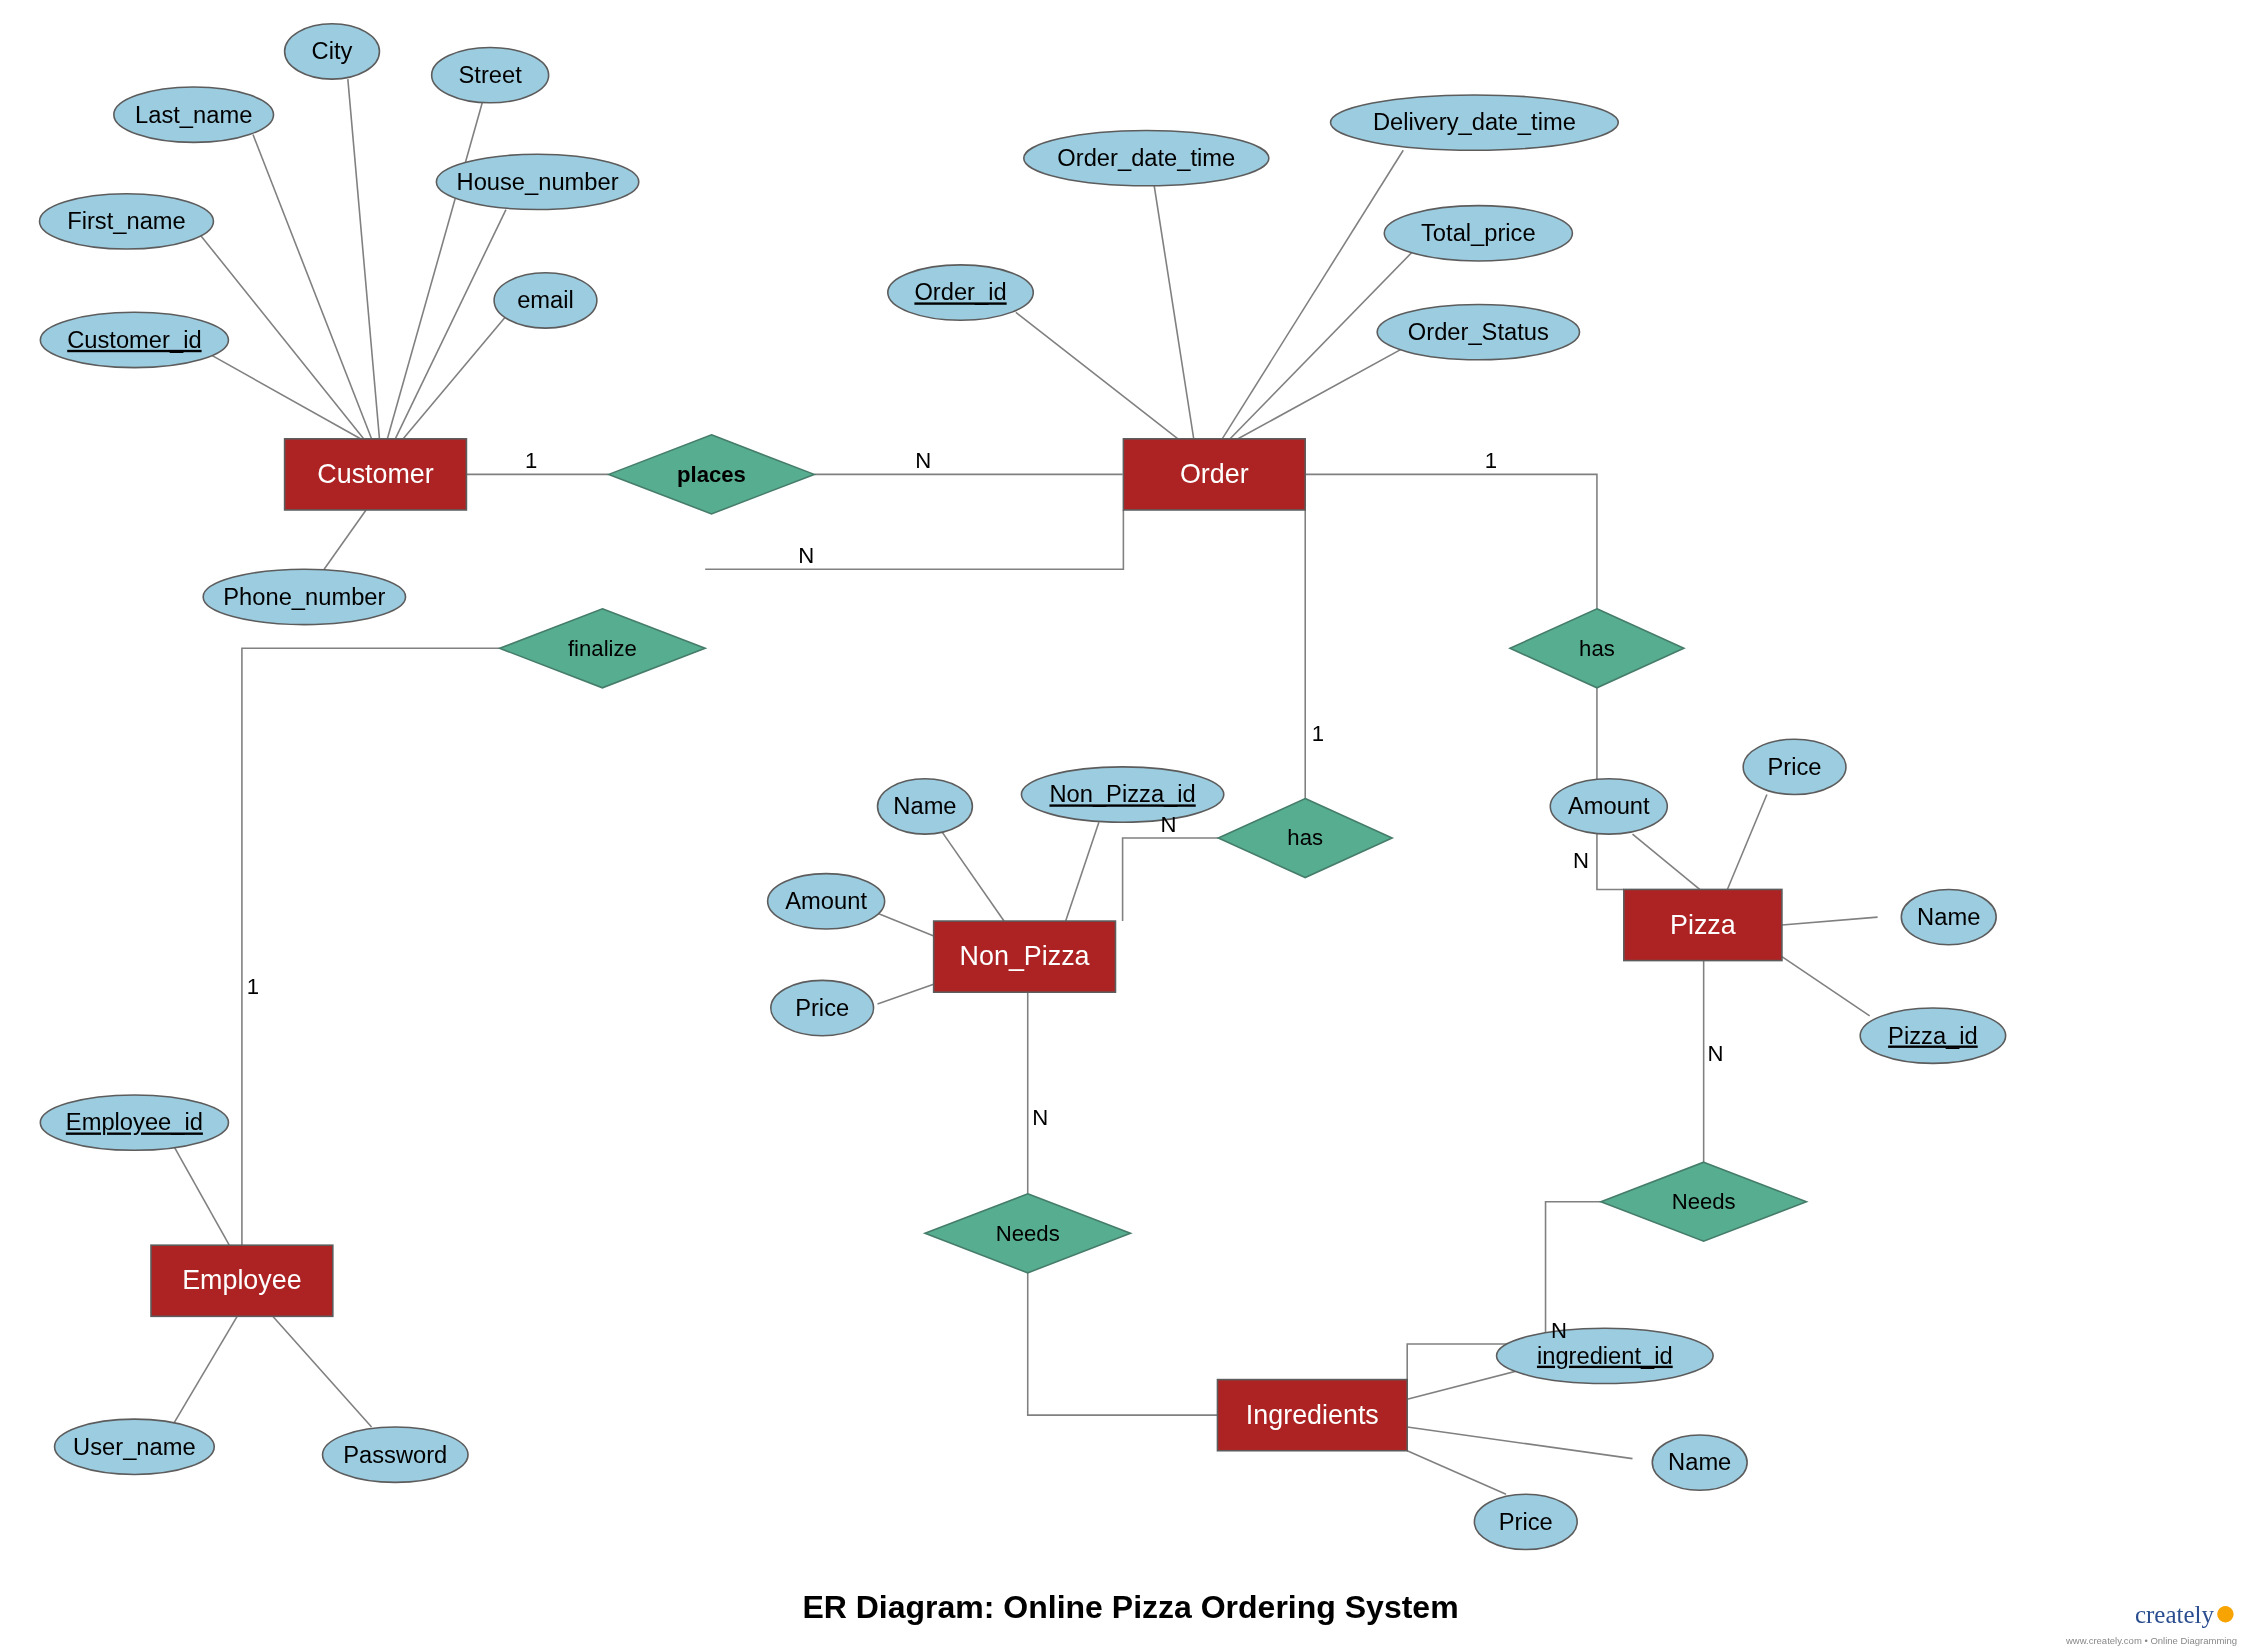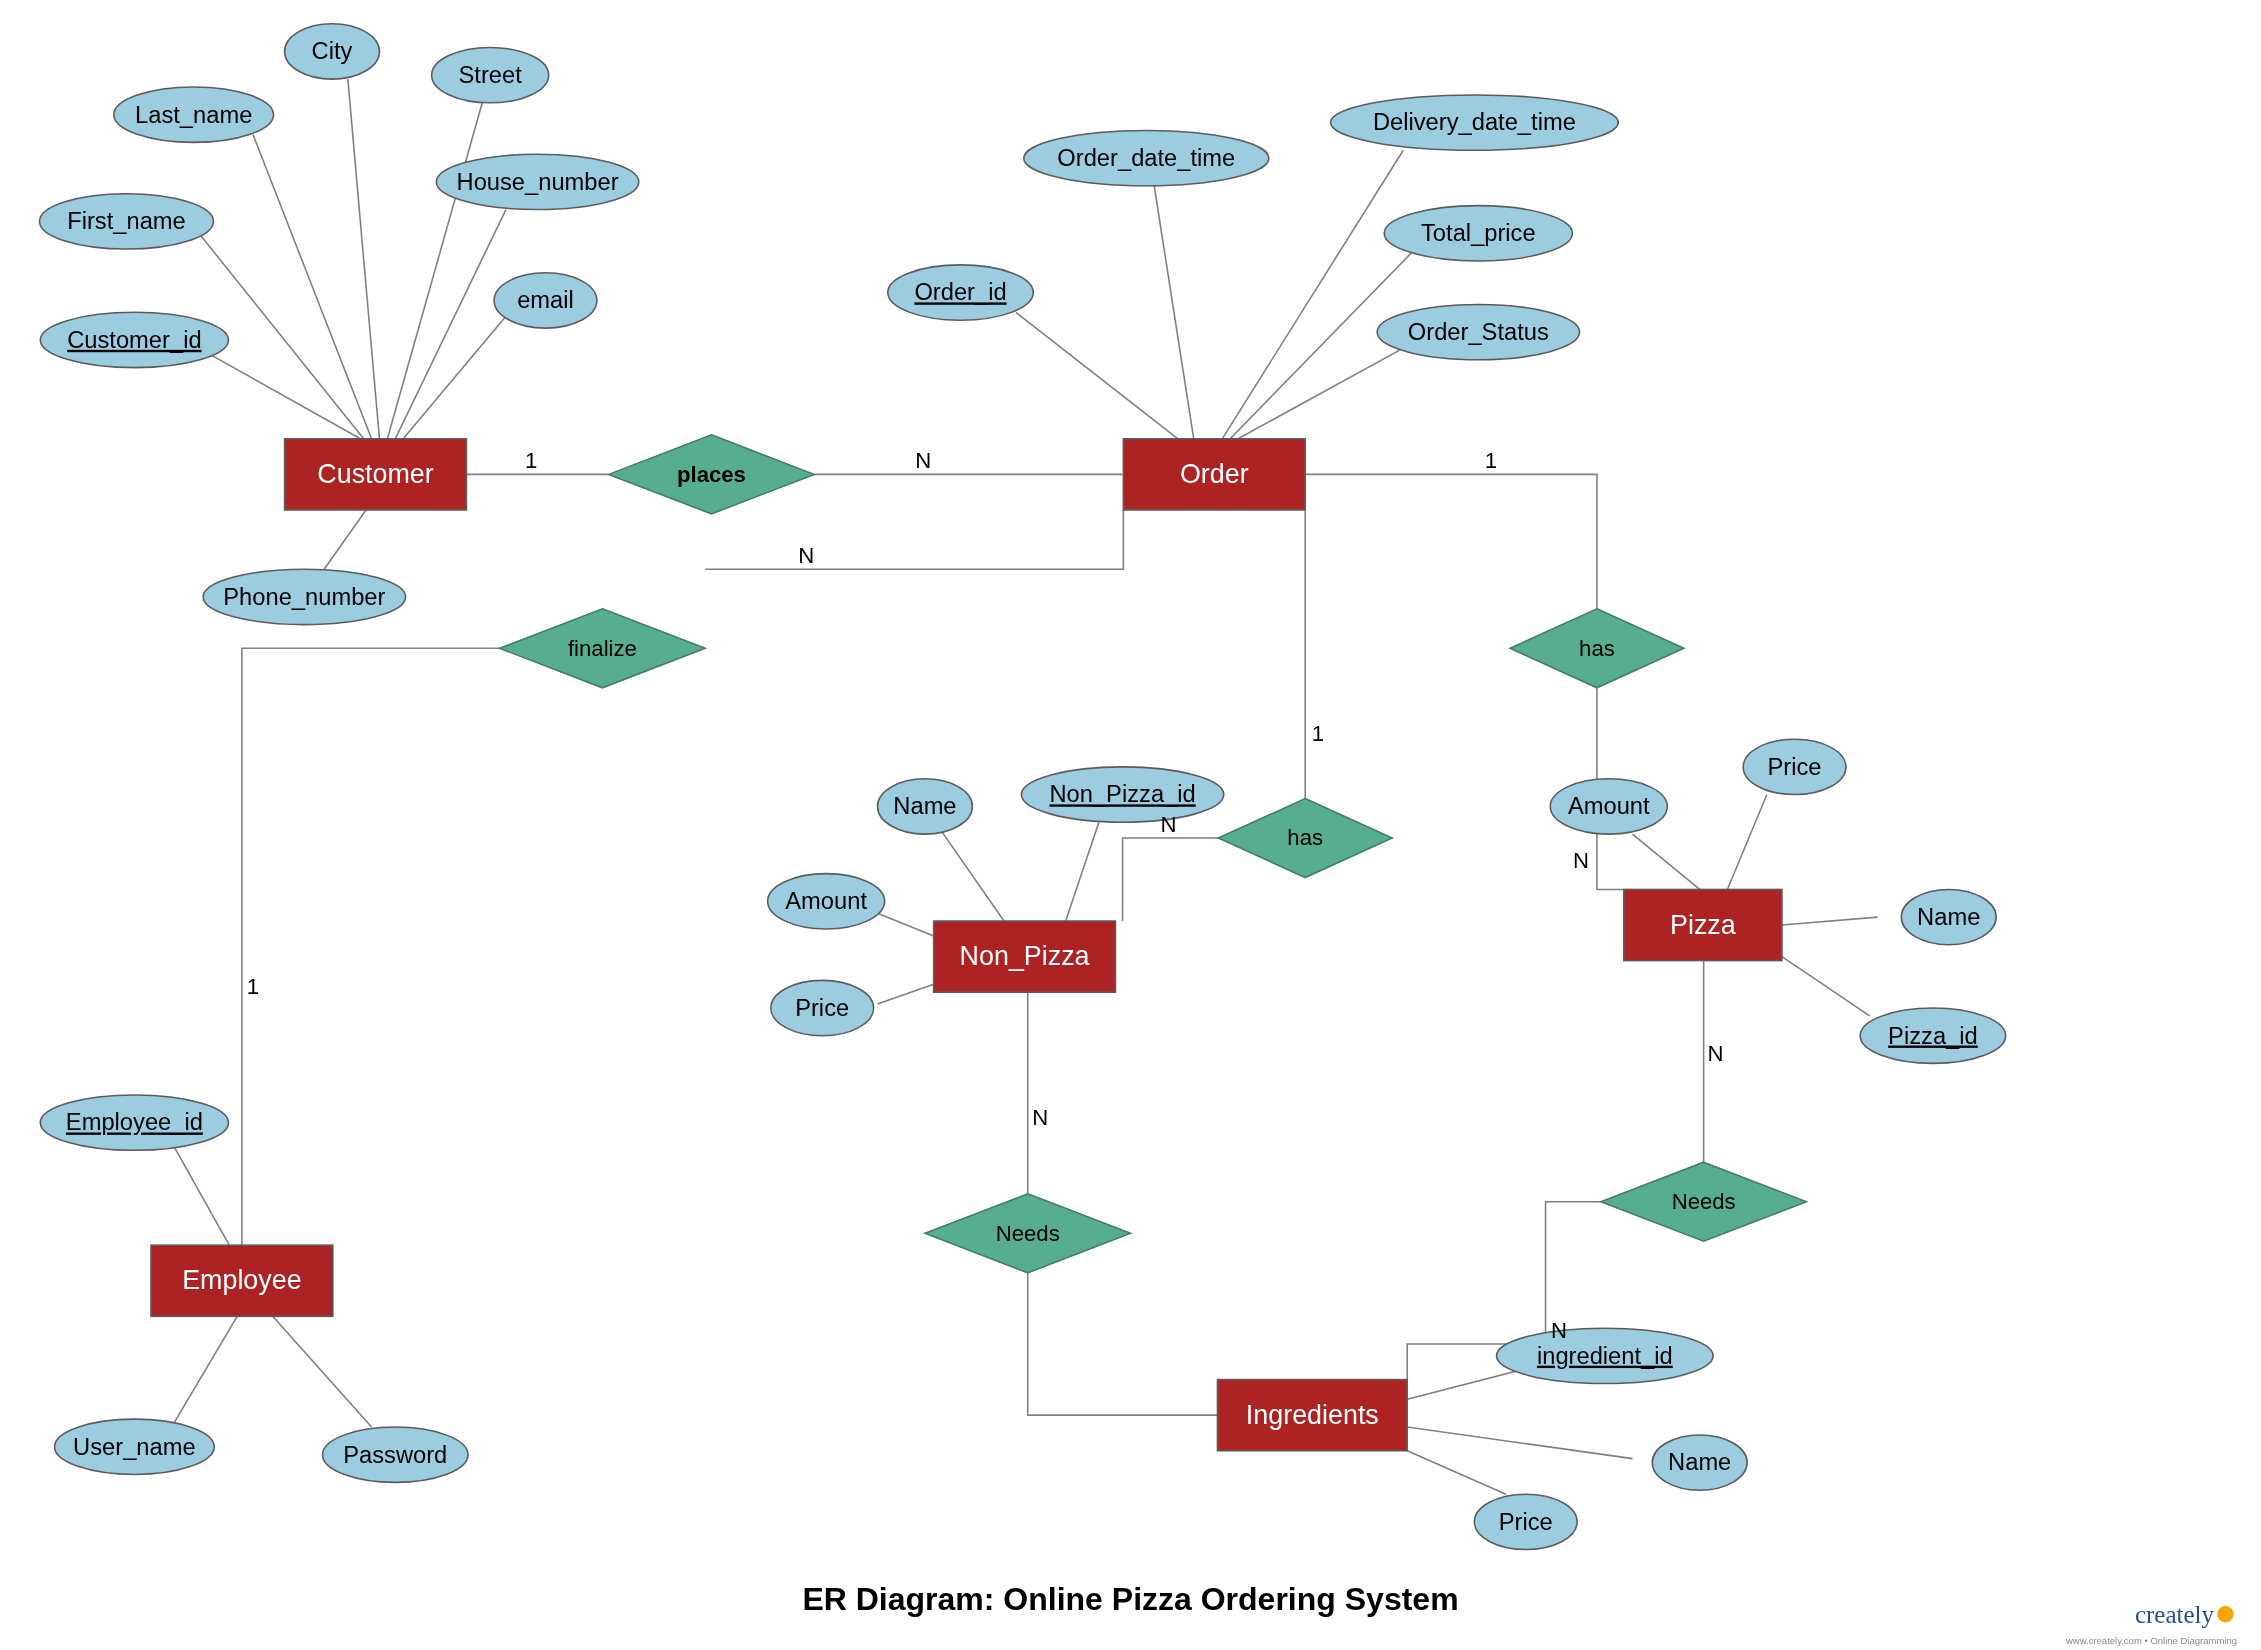--- a/index.html
+++ b/index.html
@@ -65,21 +65,21 @@
     fill: #000;
     font-size: 28px;
     text-anchor: middle;
     dominant-baseline: middle;
   }
   .title {
     position: absolute;
     left: 0;
     width: 2261px;
     text-align: center;
-    bottom: 32px;
+    bottom: 24px;
     font-size: 32px;
     font-weight: bold;
     color: #000;
   }
   .watermark {
     position: absolute;
     right: 24px;
     bottom: 16px;
     font-size: 25px;
     color: #2a4d8f;

